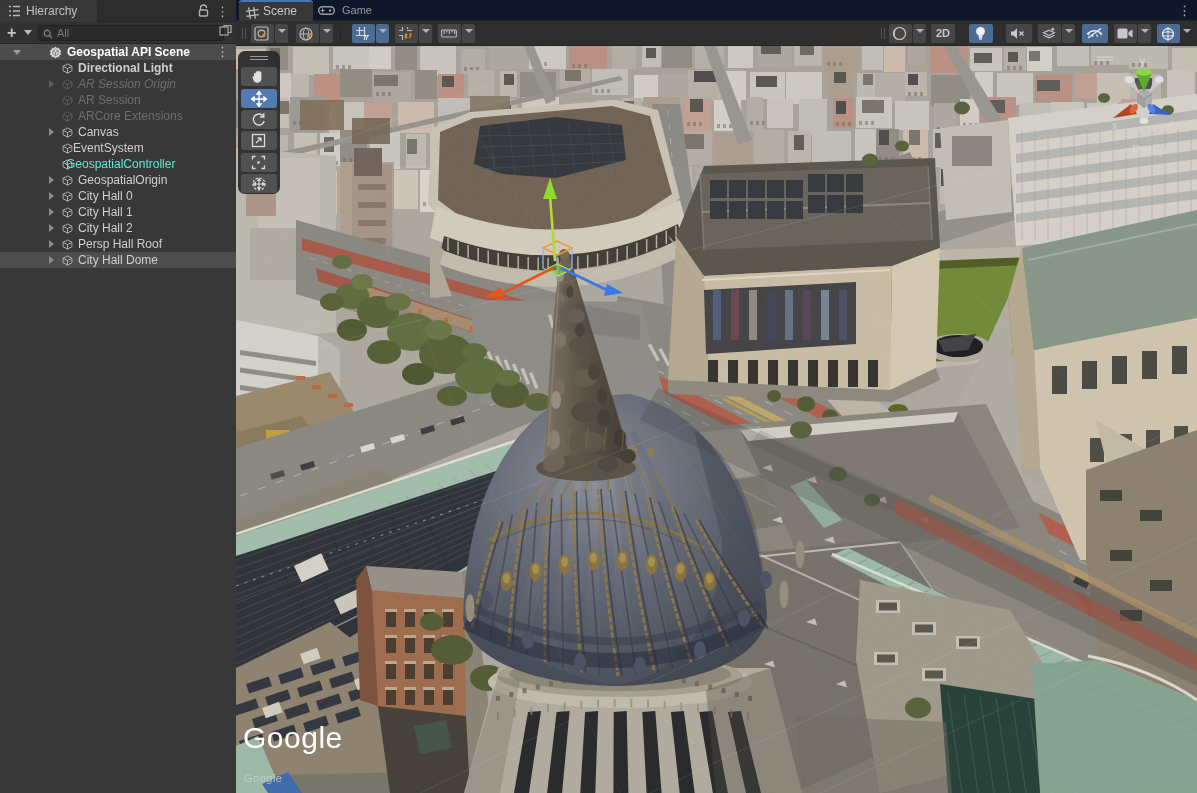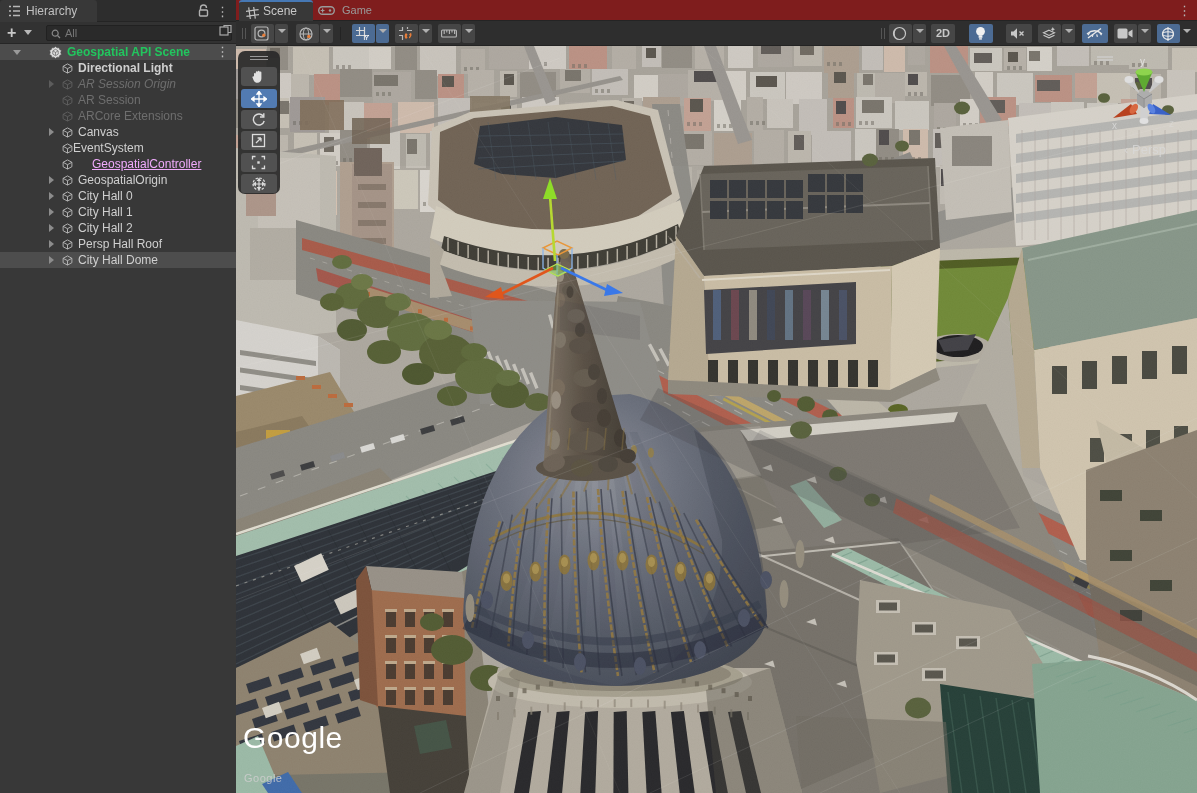--- a/index.html
+++ b/index.html
@@ -9,28 +9,28 @@
   
   #hier { position:absolute; left:0; top:0; width:236px; height:793px; background:#383838; }
   #hier .tabbar { position:absolute; left:0; top:0; width:236px; height:22px; background:#2d2d2d; border-bottom:1px solid #242424;}
   #hier .tab { position:absolute; left:0; top:0; width:97px; height:22px; background:#383838; color:#c0c0c0; font-size:12px; line-height:22px; padding-left:26px; border-radius:3px 3px 0 0;}
   #hier .tabicon { position:absolute; left:8px; top:5px; width:13px; height:12px; }
   #hier .lock { position:absolute; right:26px; top:4px; }
   #hier .dots3 { position:absolute; right:7px; top:4px; color:#b8b8b8; font-size:13px; letter-spacing:0; }
   #hier .toolrow { position:absolute; left:0; top:22px; width:236px; height:22px; background:#323232; border-bottom:1px solid #262626; }
   #hier .plus { position:absolute; left:7px; top:2px; color:#c8c8c8; font-size:16px; font-weight:bold; }
   #hier .pluscaret { position:absolute; left:24px; top:8px; width:0; height:0; border-left:4px solid transparent; border-right:4px solid transparent; border-top:5px solid #b8b8b8; }
-  #hier .search { position:absolute; left:46px; top:3px; width:186px; height:16px; background:#2a2a2a; border:1px solid #212121; border-radius:2px; color:#787878; font-size:11px; line-height:14px; padding-left:18px; }
+  #hier .search { position:absolute; left:38px; top:3px; width:186px; height:16px; background:#2a2a2a; border:1px solid #212121; border-radius:2px; color:#787878; font-size:11px; line-height:14px; padding-left:18px; }
   #hier .winicon { position:absolute; right:3px; top:1px; }
   .row { position:absolute; left:0; width:236px; height:16px; font-size:12px; color:#c8c8c8; line-height:16px; }
   .row .arrow { position:absolute; width:0; height:0; border-top:4px solid transparent; border-bottom:4px solid transparent; border-left:5px solid #8c8c8c; top:4px; }
   .row .lbl { position:absolute; top:0; }
   
   #scenewrap { position:absolute; left:236px; top:0; width:961px; height:793px; background:#282828; }
-  #stabs { position:absolute; left:0; top:0; width:961px; height:21px; background:#7f1d1d; border-bottom:1px solid #242424;}
+  #stabs { position:absolute; left:0; top:0; width:961px; height:21px; background:#0f172a; border-bottom:1px solid #242424;}
   #stabs .stab { position:absolute; left:3px; top:0; width:74px; height:21px; background:#383838; border-top:2px solid #4678b4; color:#c8c8c8; font-size:12px; line-height:19px; padding-left:24px; border-radius:3px 3px 0 0; }
   #stabs .gtab { position:absolute; left:82px; top:0; height:21px; color:#9a9a9a; font-size:11px; line-height:21px; padding-left:24px; }
   #stoolbar { position:absolute; left:0; top:21px; width:961px; height:25px; background:#2e2e2e; border-bottom:1px solid #232323; }
   .tbtn { position:absolute; top:3px; height:19px; background:#464646; border-radius:2px; }
   .tbtn.on { background:#4c6b93; }
   .tsep { position:absolute; top:6px; width:1px; height:13px; background:#232323; }
   .caret { position:absolute; width:0; height:0; border-left:4px solid transparent; border-right:4px solid transparent; border-top:4px solid #b0b0b0; top:8px; }
   #viewport { position:absolute; left:0; top:46px; width:961px; height:747px; overflow:hidden; background:#a8a49c; }
   
   #tools { position:absolute; left:2px; top:5px; width:42px; height:143px; background:rgba(40,40,40,0.92); border-radius:7px; }
@@ -70,21 +70,21 @@
           <rect x="2" y="4" width="8" height="8" fill="none" stroke="#aaa" stroke-width="1.2"></rect>
           <path d="M6 4 V2.5 h7 v7 H10" fill="none" stroke="#aaa" stroke-width="1.2"></path>
         </svg>
     </div>
     <div id="tree">
 <div class="row" style="top:44px;height:16px;background:#4c4c4c;">
  <div style="position:absolute;left:13px;top:6px;width:0;height:0;border-left:4px solid transparent;border-right:4px solid transparent;border-top:5px solid #9a9a9a;"></div>
  <svg style="position:absolute;left:49px;top:2px" width="13" height="13" viewBox="0 0 24 24">
             <path fill="#dedede" d="M12 1 L15 3.4 18.6 3 19.8 6.6 23 8.4 21.6 12 23 15.6 19.8 17.4 18.6 21 15 20.6 12 23 9 20.6 5.4 21 4.2 17.4 1 15.6 2.4 12 1 8.4 4.2 6.6 5.4 3 9 3.4 Z M12 6 L17 9 V15 L12 18 L7 15 V9 Z M7.7 9.4 L12 11.8 16.3 9.4 M12 11.8 V17.2" stroke="#4c4c4c" stroke-width="1.1"></path>
           </svg>
- <div class="lbl" style="left:67px;color:#22c55e;font-weight:bold;">Geospatial API Scene</div>
+ <div class="lbl" style="left:67px;color:#ffffff;font-weight:bold;">Geospatial API Scene</div>
  <div style="position:absolute;right:7px;top:0px;color:#c0c0c0;font-size:13px;">⋮</div>
 </div>
 <div class="row" style="top:60px;">
           <svg style="position:absolute;left:62px;top:3px" width="11" height="11" viewBox="0 0 12 12">
             <g fill="none" stroke="#b9b9b9" stroke-width="1">
               <path d="M6 1 L10.8 3.6 V8.4 L6 11 L1.2 8.4 V3.6 Z"></path>
               <path d="M1.2 3.6 L6 6.2 L10.8 3.6 M6 6.2 V11"></path>
             </g>
           </svg>
           <div class="lbl" style="left:78px;color:#cfcfcf;font-weight:bold;">Directional Light</div>
@@ -136,21 +136,21 @@
           </svg>
           <div class="lbl" style="left:73px;color:#cfcfcf;">EventSystem</div>
         </div>
 <div class="row" style="top:156px;">
           <svg style="position:absolute;left:62px;top:3px" width="11" height="11" viewBox="0 0 12 12">
             <g fill="none" stroke="#b9b9b9" stroke-width="1">
               <path d="M6 1 L10.8 3.6 V8.4 L6 11 L1.2 8.4 V3.6 Z"></path>
               <path d="M1.2 3.6 L6 6.2 L10.8 3.6 M6 6.2 V11"></path>
             </g>
           </svg>
-          <div class="lbl" style="left:92px;color:#f0abfc;text-decoration:underline;">GeospatialController</div>
+          <div class="lbl" style="left:66px;color:#5eead4;">GeospatialController</div>
         </div>
 <div class="row" style="top:172px;">
           <div class="arrow" style="left:49px;border-left-color:#8c8c8c;"></div>
           <svg style="position:absolute;left:62px;top:3px" width="11" height="11" viewBox="0 0 12 12">
             <g fill="none" stroke="#b9b9b9" stroke-width="1">
               <path d="M6 1 L10.8 3.6 V8.4 L6 11 L1.2 8.4 V3.6 Z"></path>
               <path d="M1.2 3.6 L6 6.2 L10.8 3.6 M6 6.2 V11"></path>
             </g>
           </svg>
           <div class="lbl" style="left:78px;color:#cfcfcf;">GeospatialOrigin</div>

